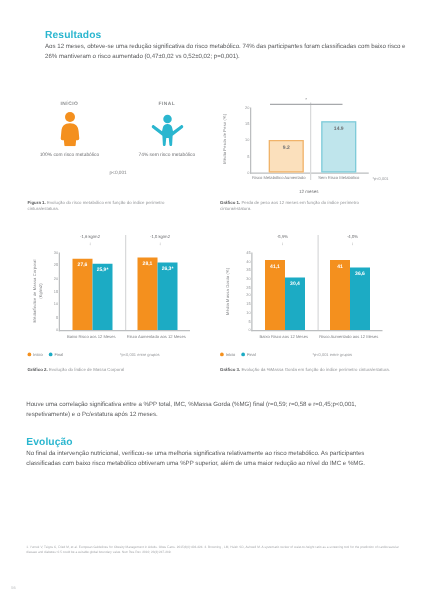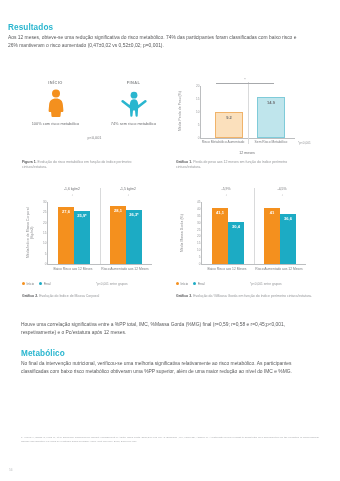--- a/index.html
+++ b/index.html
@@ -15,21 +15,21 @@
 
   
   .sec-title{
     color:#2ab6cf;font-weight:bold;font-size:8.2px;letter-spacing:.1px;
     margin:0 0 2px 0;
   }
   .body-text{
     font-size:4.9px;line-height:1.62;color:#58595b;margin:0;
     text-align:left;
   }
-  .results-block{position:absolute;left:8px;top:23px;width:298px;}
+  .results-block{position:absolute;left:36px;top:23px;width:298px;}
   .mid-block{position:absolute;left:21px;top:321px;width:298px;}
   .concl-block{position:absolute;left:21px;top:349px;width:298px;}
 
   
   .fig1{position:absolute;left:22px;top:78px;width:145px;height:78px;}
   .fig1 .cols{display:flex;justify-content:center;gap:26px;padding-top:2px;}
   .fig1 .col{width:52px;text-align:center;}
   .fig1 .stage{
     font-size:3.9px;font-weight:bold;letter-spacing:.4px;color:#8a8c8e;
     text-transform:uppercase;margin-bottom:4px;
@@ -255,20 +255,20 @@
   <div class="fig-caption" style="left:176px;top:294px;width:140px;">
     <b>Gráfico 3.</b>
     <span>Evolução da %Massa Gorda em função do índice perímetro cintura/estatura.</span>
   </div>
 
   <div class="mid-block">
     <p class="body-text">Houve uma correlação significativa entre a %PP total, IMC, %Massa Gorda (%MG) final (r=0,59; r=0,58 e r=0,45;p&lt;0,001, respetivamente) e o Pc/estatura após 12 meses.</p>
   </div>
 
   <div class="concl-block">
-    <div class="sec-title">Metabólico</div>
+    <div class="sec-title">Evolução</div>
     <p class="body-text">No final da intervenção nutricional, verificou-se uma melhoria significativa relativamente ao risco metabólico. As participantes classificadas com baixo risco metabólico obtiveram uma %PP superior, além de uma maior redução ao nível do IMC e %MG.</p>
   </div>
 
   <div class="refs">1. Yumuk V, Tsigos C, Fried M, et al. European Guidelines for Obesity Management in Adults. Obes Facts. 2015;8(6):402-424.  2. Browning , LM, Hsieh SD, Ashwell M. A systematic review of waist-to-height ratio as a screening tool for the prediction of cardiovascular disease and diabetes: 0.5 could be a suitable global boundary value. Nutr Res Rev. 2010; 23(2):247-269.</div>
   <div class="pagenum">56</div>
 
 </div>
 
 </body></html>

